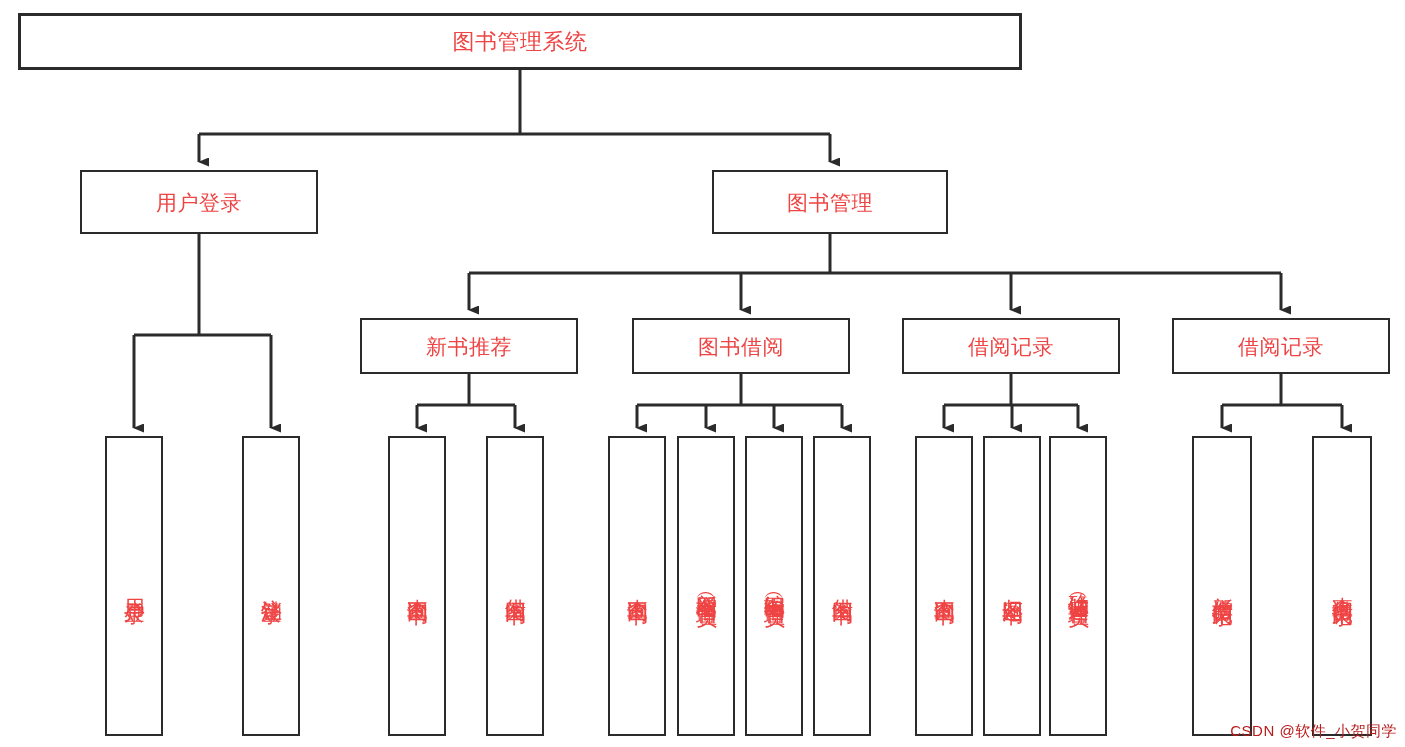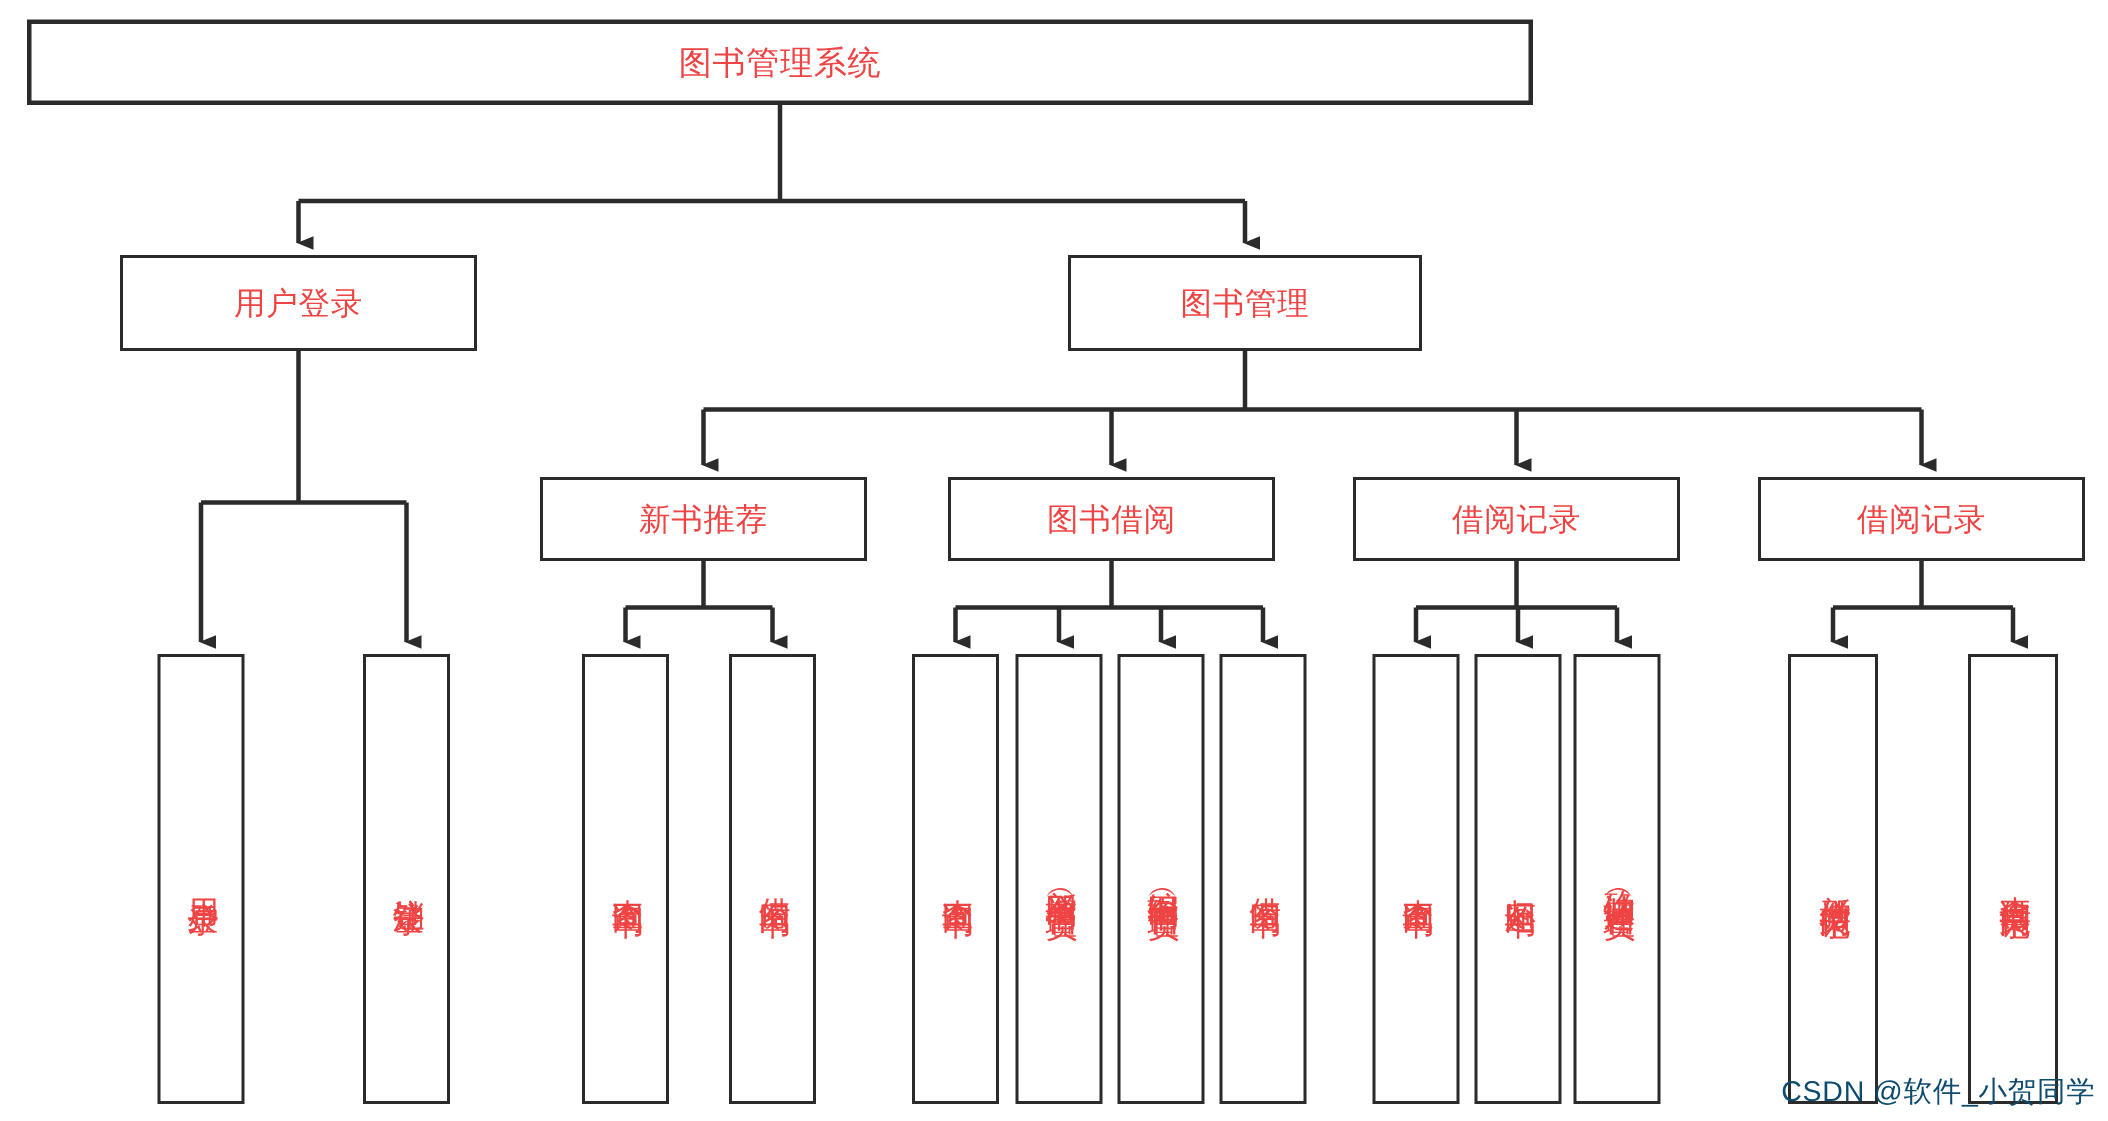--- a/index.html
+++ b/index.html
@@ -61,22 +61,22 @@
     font-size: 21px;
     line-height: 1.28;
     letter-spacing: 2px;
     white-space: nowrap;
     text-align: center;
   }
   .watermark {
     position: absolute;
     right: 8px;
     bottom: 6px;
-    font-size: 19px;
-    color: #0c4a6e;
+    font-size: 15px;
+    color: #b91c1c;
     letter-spacing: 0.5px;
     white-space: nowrap;
     z-index: 5;
     margin-left: 45px;
   }
 </style>
 </head>
 <body>
 
 <div id="canvas">

